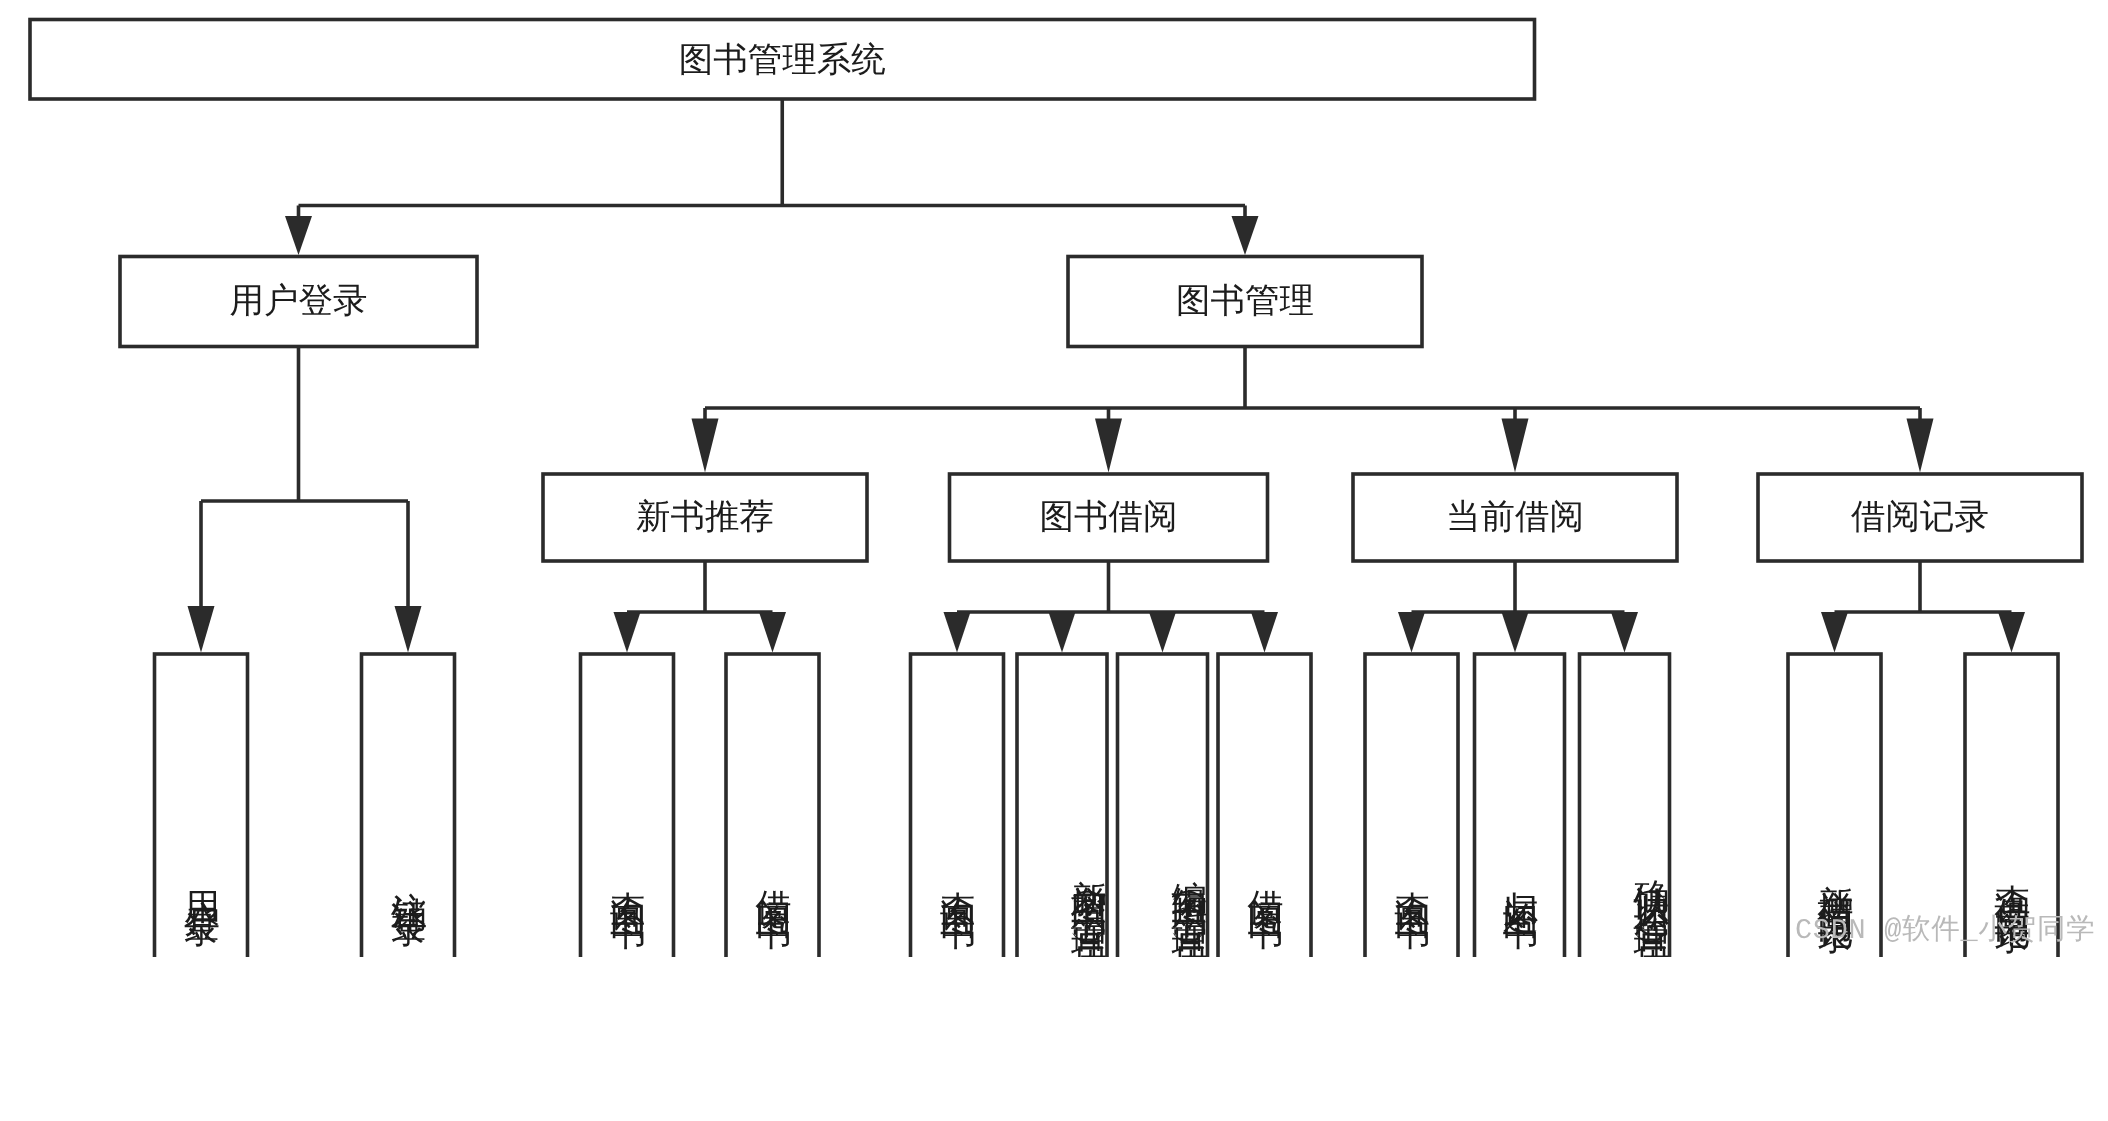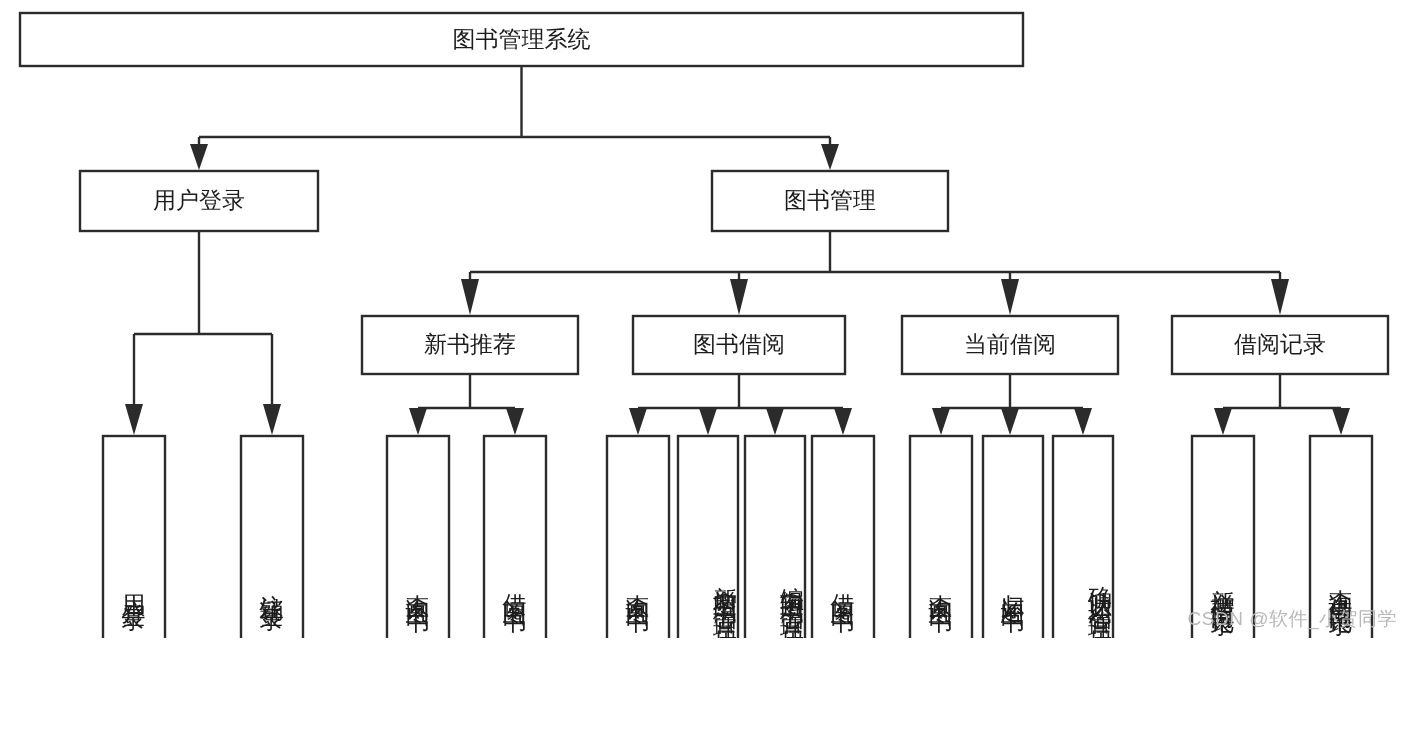--- a/index.html
+++ b/index.html
@@ -64,21 +64,21 @@
   }
   .leaf-label-v.centered {
     align-items: center;
   }
   .watermark {
     position: absolute;
     right: 8px;
     bottom: 6px;
     color: #b9b9b9;
     font-size: 19px;
-    font-family: Liberation Sans, sans-serif;
+    font-family: Liberation Mono, monospace;
     white-space: nowrap;
     letter-spacing: 0.5px;
   }
 </style>
 </head>
 <body>
 
 <div id="diagram-root">
 
   <svg class="diagram-canvas" viewBox="0 0 1405 747">

